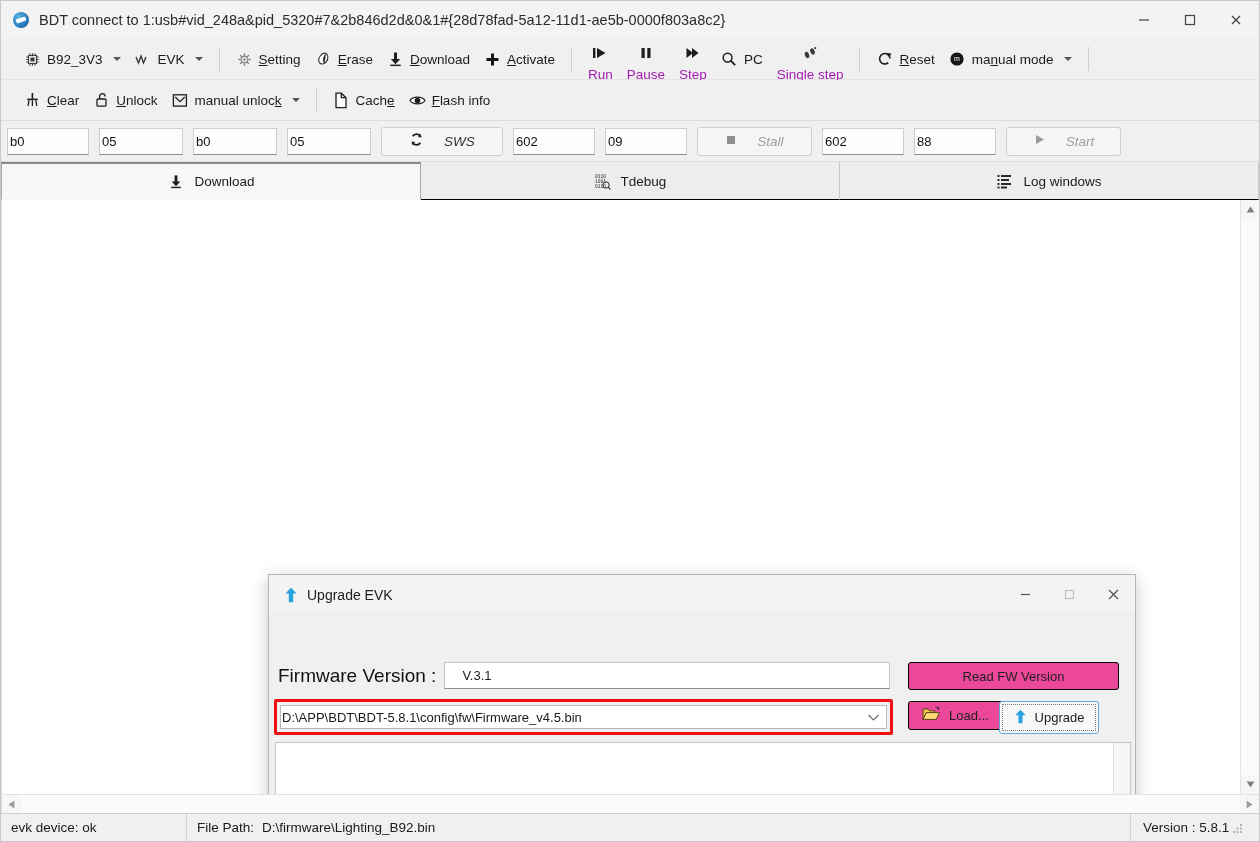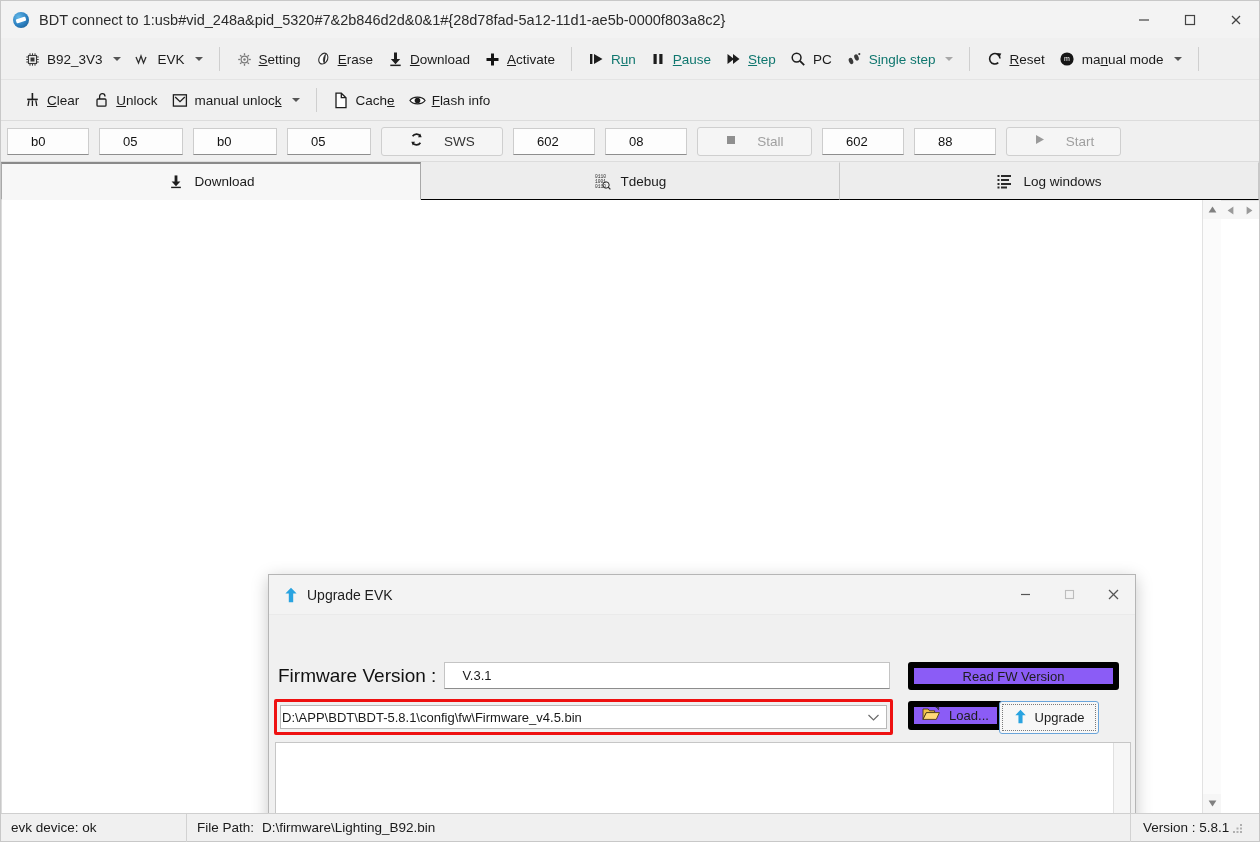--- a/index.html
+++ b/index.html
@@ -90,21 +90,21 @@
   .tool {
     display: flex;
     align-items: center;
     height: 30px;
     padding: 0 7px;
     white-space: nowrap;
     gap: 6px;
     color: #1b1b1b;
     font-size: 13.5px;
   }
-  .tool.disabled { color: #0f766e; }
+  .tool.disabled { color: #a21caf; flex-direction: column; }
   .tool .lbl u { text-decoration: underline; }
   .tool .ico {
     width: 17px; height: 17px;
     display: flex; align-items: center; justify-content: center;
     flex: 0 0 17px;
   }
   .tool .ico svg { display: block; }
   .caret {
     width: 0; height: 0;
     border-left: 4px solid transparent;
@@ -132,38 +132,39 @@
   }
   .hexfield {
     height: 27px;
     background: #fdfdfd;
     border: 1px solid #cdcdcd;
     border-bottom: 1px solid #8e8e8e;
     font-size: 13px;
     color: #111;
     display: flex;
     align-items: center;
-    padding-left: 23px;
+    padding-left: 2px;
     margin-right: 10px;
     font-family: "Liberation Sans", sans-serif;
   }
   .w-a { width: 82px; }
   .w-b { width: 84px; }
   .pbtn {
     height: 29px;
     background: #f5f5f5;
     border: 1px solid #cfcfcf;
     border-radius: 3px;
     display: flex;
     align-items: center;
     justify-content: center;
     gap: 20px;
     font-size: 13.5px;
     color: #333;
     margin-right: 10px;
+    font-style: italic;
   }
   .pbtn.dis { color: #a0a0a0; }
   .w-sws { width: 122px; }
   .w-stall { width: 115px; }
   .w-start { width: 115px; }
 
   
   .tabs {
     display: flex;
     flex: 0 0 38px;
@@ -192,21 +193,21 @@
   }
   .tab .ico { width: 18px; height: 18px; display:flex; align-items:center; justify-content:center; }
 
   
   .content {
     position: relative;
     flex: 1 1 auto;
     background: #ffffff;
     border-left: 1px solid #dcdcdc;
     display: flex;
-    flex-direction: row;
+    flex-direction: column;
     overflow: hidden;
   }
   .canvas-wrap { position: relative; flex: 1 1 auto; display: flex; }
   .canvas {
     flex: 1 1 auto;
     background: #ffffff;
     position: relative;
     overflow: hidden;
   }
   
@@ -316,22 +317,22 @@
   }
   .combo .cval { flex: 1 1 auto; white-space: nowrap; overflow: hidden; }
   .combo .cchev {
     width: 26px; height: 22px;
     display: flex; align-items: center; justify-content: center;
     flex: 0 0 26px;
   }
 
   .dlgbtn {
     position: absolute;
-    background: #8b5cf6;
-    border: 6px solid #000000;
+    background: #ec4899;
+    border: 1px solid #000000;
     border-radius: 3px;
     display: flex;
     align-items: center;
     justify-content: center;
     gap: 8px;
     font-size: 13px;
     color: #1d1d1d;
   }
   .btn-readfw { left: 639px; top: 47px; width: 211px; height: 28px; }
   .btn-load   { left: 639px; top: 86px; width: 95px;  height: 29px; }
@@ -658,21 +659,21 @@
         <svg width="15" height="15" viewBox="0 0 15 15">
           <path d="M11.6 4.6 A4.6 4.6 0 0 0 3.6 4.2" fill="none" stroke="#1d1d1d" stroke-width="1.7"></path>
           <path d="M3.4 10.4 A4.6 4.6 0 0 0 11.4 10.8" fill="none" stroke="#1d1d1d" stroke-width="1.7"></path>
           <polygon points="11.2,1.6 12.6,5.2 9,5.2" fill="#1d1d1d"></polygon>
           <polygon points="3.8,13.4 2.4,9.8 6,9.8" fill="#1d1d1d"></polygon>
         </svg>
       </span>
       <span>SWS</span>
     </div>
     <div class="hexfield w-a">602</div>
-    <div class="hexfield w-a">08</div>
+    <div class="hexfield w-a">09</div>
     <div class="pbtn w-stall dis">
       <span class="ico">
         <svg width="12" height="12" viewBox="0 0 12 12">
             <rect x="2" y="2" width="8" height="8" fill="#8f8f8f"></rect>
           </svg>
       </span>
       <span>Stall</span>
     </div>
     <div class="hexfield w-a">602</div>
     <div class="hexfield w-a">88</div>

